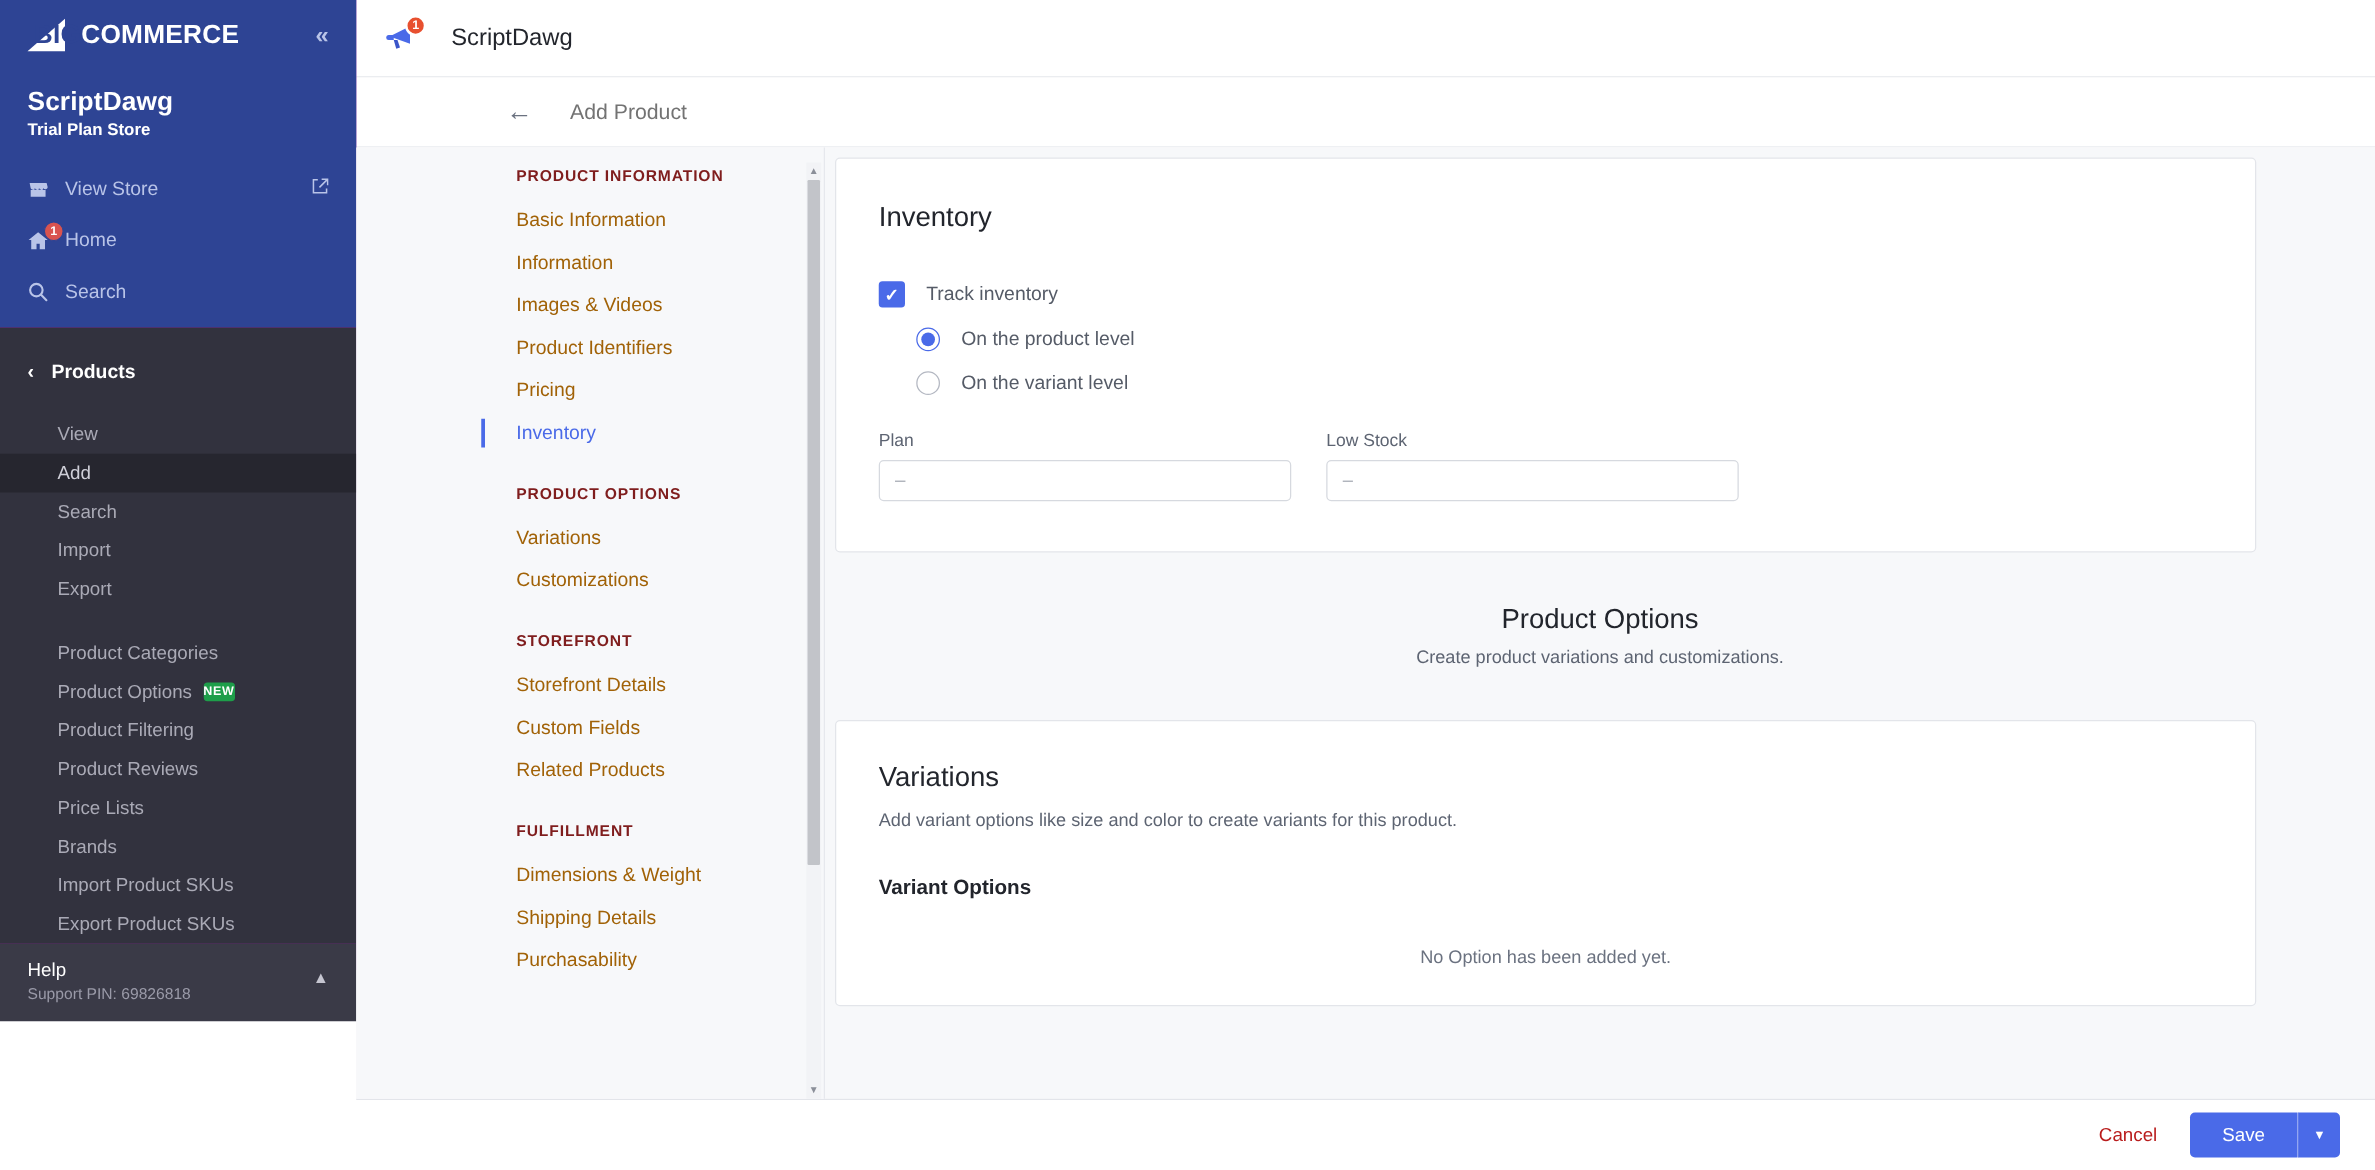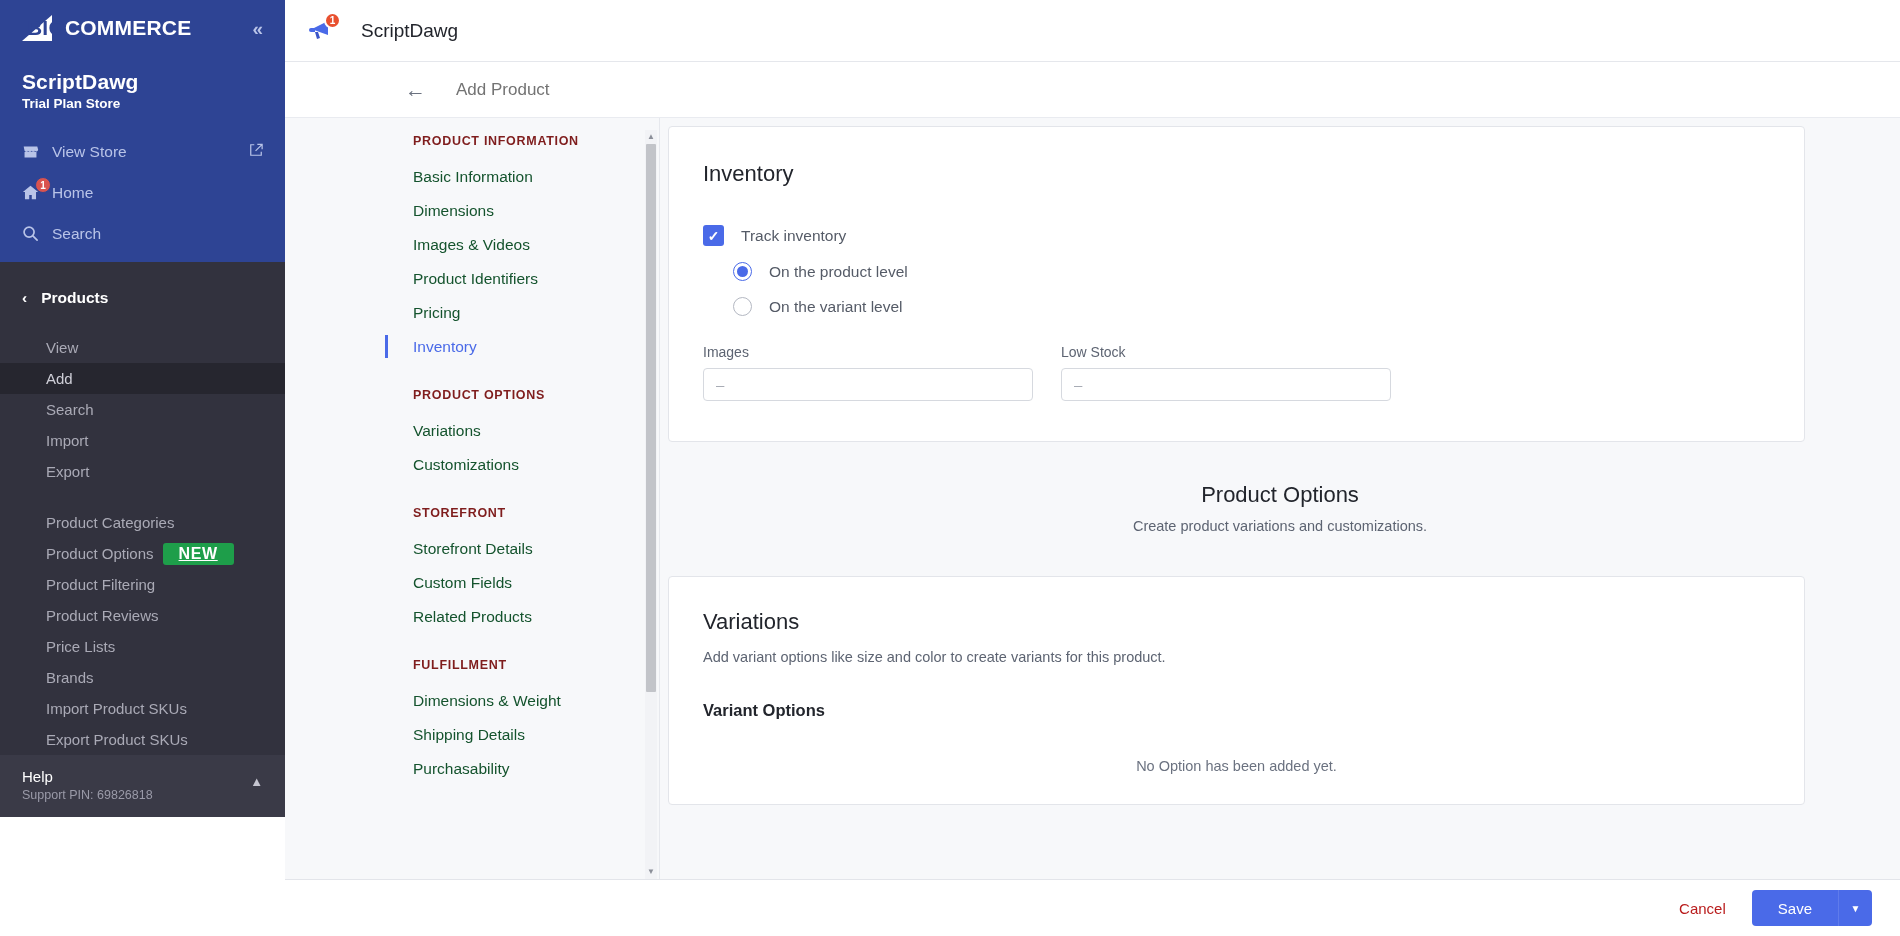--- a/index.html
+++ b/index.html
@@ -60,22 +60,22 @@
     display: flex; align-items: center; gap: 14px;
     padding: 0 22px; height: 36px; margin-bottom: 16px;
     color: #ffffff; font-size: 15.5px; font-weight: 700; cursor: pointer;
   }
   .sb-item {
     display: flex; align-items: center; height: 31px;
     padding: 0 22px 0 46px; color: #aaaab6; font-size: 15px; cursor: pointer;
   }
   .sb-item.active { background: #26262f; color: #cfcfd8; }
   .sb-item .newbadge {
-    background: #1e9e4a; color: #fff; font-size: 16px; font-weight: 700;
-    padding: 2px 16px; border-radius: 3px; margin-left: 9px; letter-spacing: .6px; text-decoration: underline;
+    background: #1e9e4a; color: #fff; font-size: 10px; font-weight: 700;
+    padding: 2px 0; border-radius: 3px; margin-left: 9px; letter-spacing: .6px;
   }
   .sb-gap { height: 20px; }
 
   .sb-help {
     background: #3a3a47; padding: 13px 22px 15px 22px;
     display: flex; align-items: flex-start; justify-content: space-between;
     cursor: pointer;
     gap: 47px;
   }
   .sb-help-title { color: #ffffff; font-size: 15px; }
@@ -114,21 +114,21 @@
     width: 375px; flex: 0 0 375px; background: #f7f8fa;
     position: relative; display: flex; padding-top: 12px;
     border-right: 1px solid #e6e8ed;
   }
   .navlist { flex: 1 1 auto; padding-left: 128px; overflow: hidden; }
   .nav-group-title {
     font-size: 12.5px; font-weight: 700; color: #7f1d1d;
     letter-spacing: .7px; margin-bottom: 12px; margin-top: 4px;
   }
   .nav-item {
-    font-size: 15.5px; color: #14532d; height: 34px;
+    font-size: 15.5px; color: #a16207; height: 34px;
     display: flex; align-items: center; cursor: pointer;
     position: relative; margin-left: -14px; padding-left: 14px;
   }
   .nav-item.active { color: #4a6ae8; }
   .nav-item.active::before {
     content: ""; position: absolute; left: -14px; top: 5px;
     width: 3px; height: 23px; background: #4a6ae8;
   }
   .nav-spacer { height: 20px; }
 
@@ -356,21 +356,21 @@
 
     <div class="body-area">
 
       <div class="navpanel">
         <div class="navlist" id="navlist">
             <div class="nav-group-title">PRODUCT INFORMATION</div>
             <div class="nav-item">
               <span>Basic Information</span>
             </div>
             <div class="nav-item">
-              <span>Dimensions</span>
+              <span>Information</span>
             </div>
             <div class="nav-item">
               <span>Images &amp; Videos</span>
             </div>
             <div class="nav-item">
               <span>Product Identifiers</span>
             </div>
             <div class="nav-item">
               <span>Pricing</span>
             </div>
@@ -436,21 +436,21 @@
             <span class="radio-label">On the product level</span>
           </div>
 
           <div class="radio-row">
             <span class="radio"></span>
             <span class="radio-label">On the variant level</span>
           </div>
 
           <div class="fields">
             <div class="field">
-              <div class="field-label">Images</div>
+              <div class="field-label">Plan</div>
               <input type="text" placeholder="–" style="">
             </div>
             <div class="field">
               <div class="field-label">Low Stock</div>
               <input type="text" placeholder="–" style="">
             </div>
           </div>
         </div>
 
         <div class="po-band">

